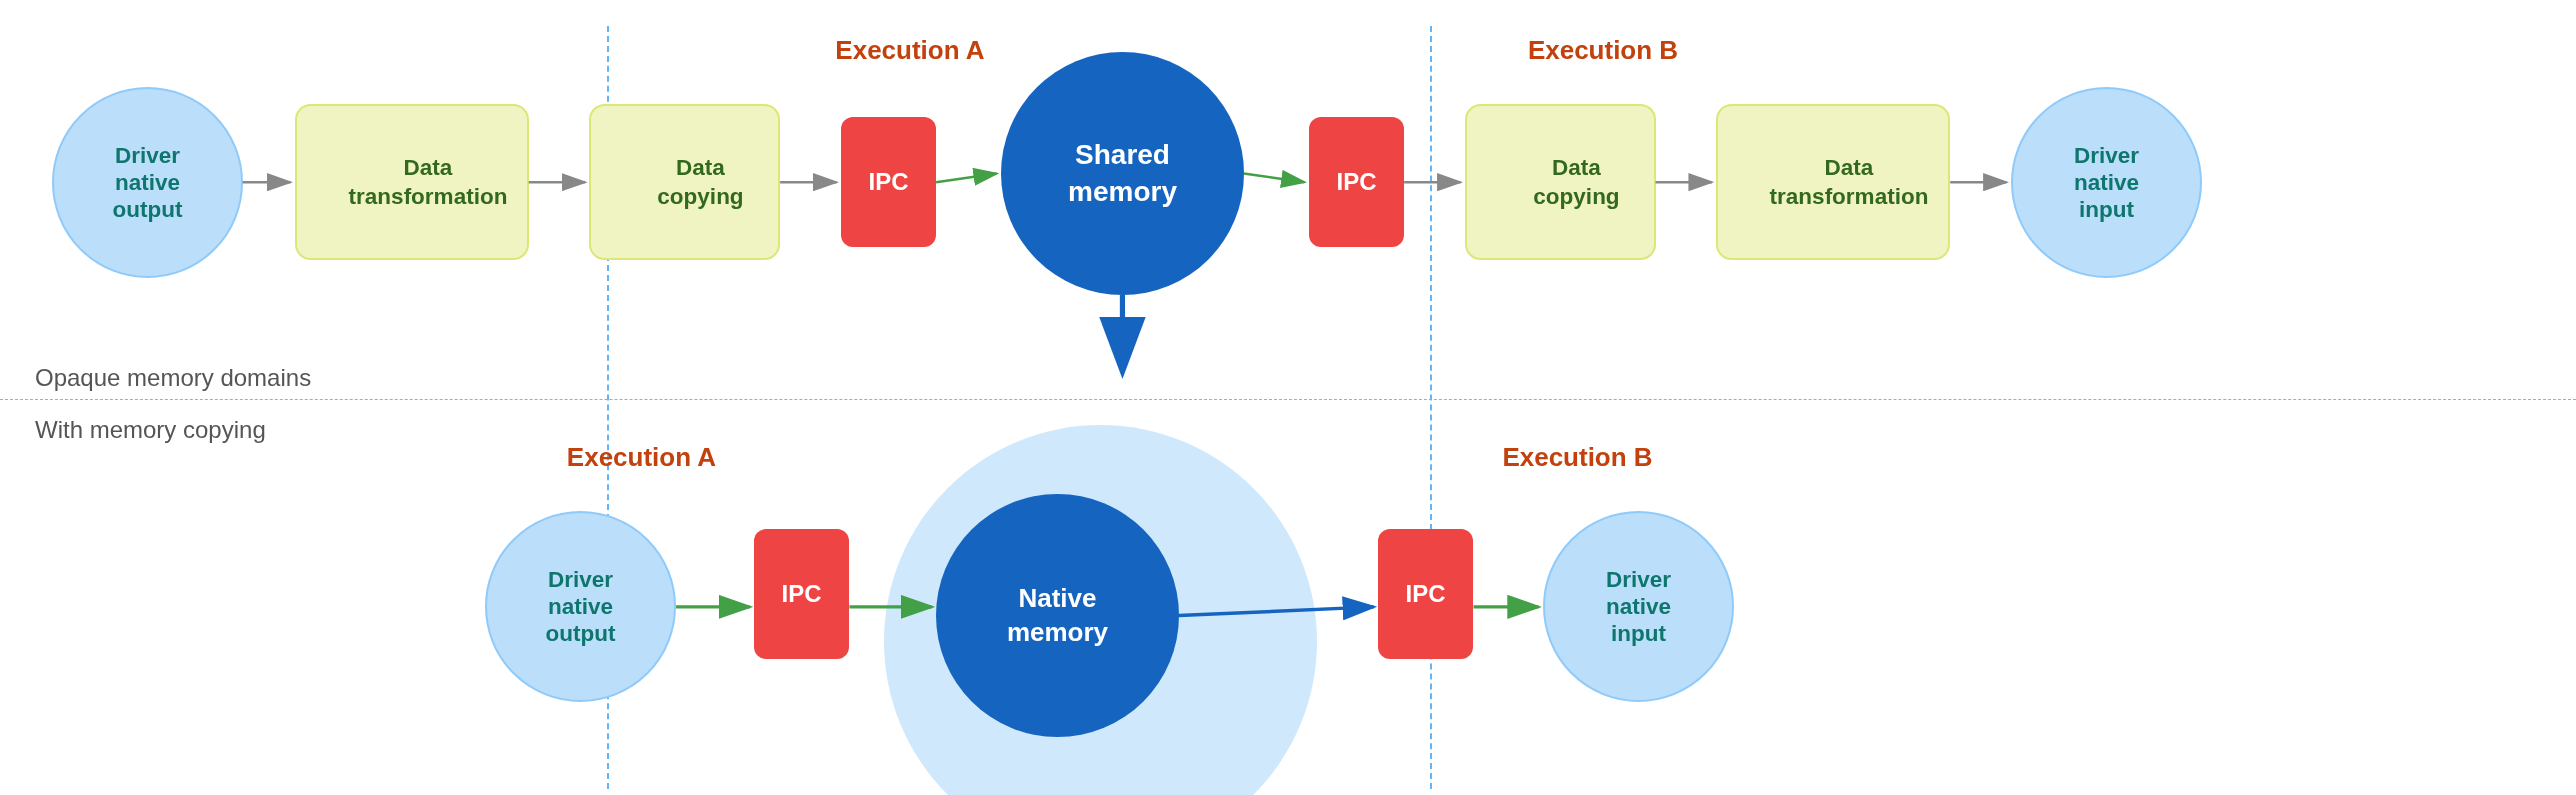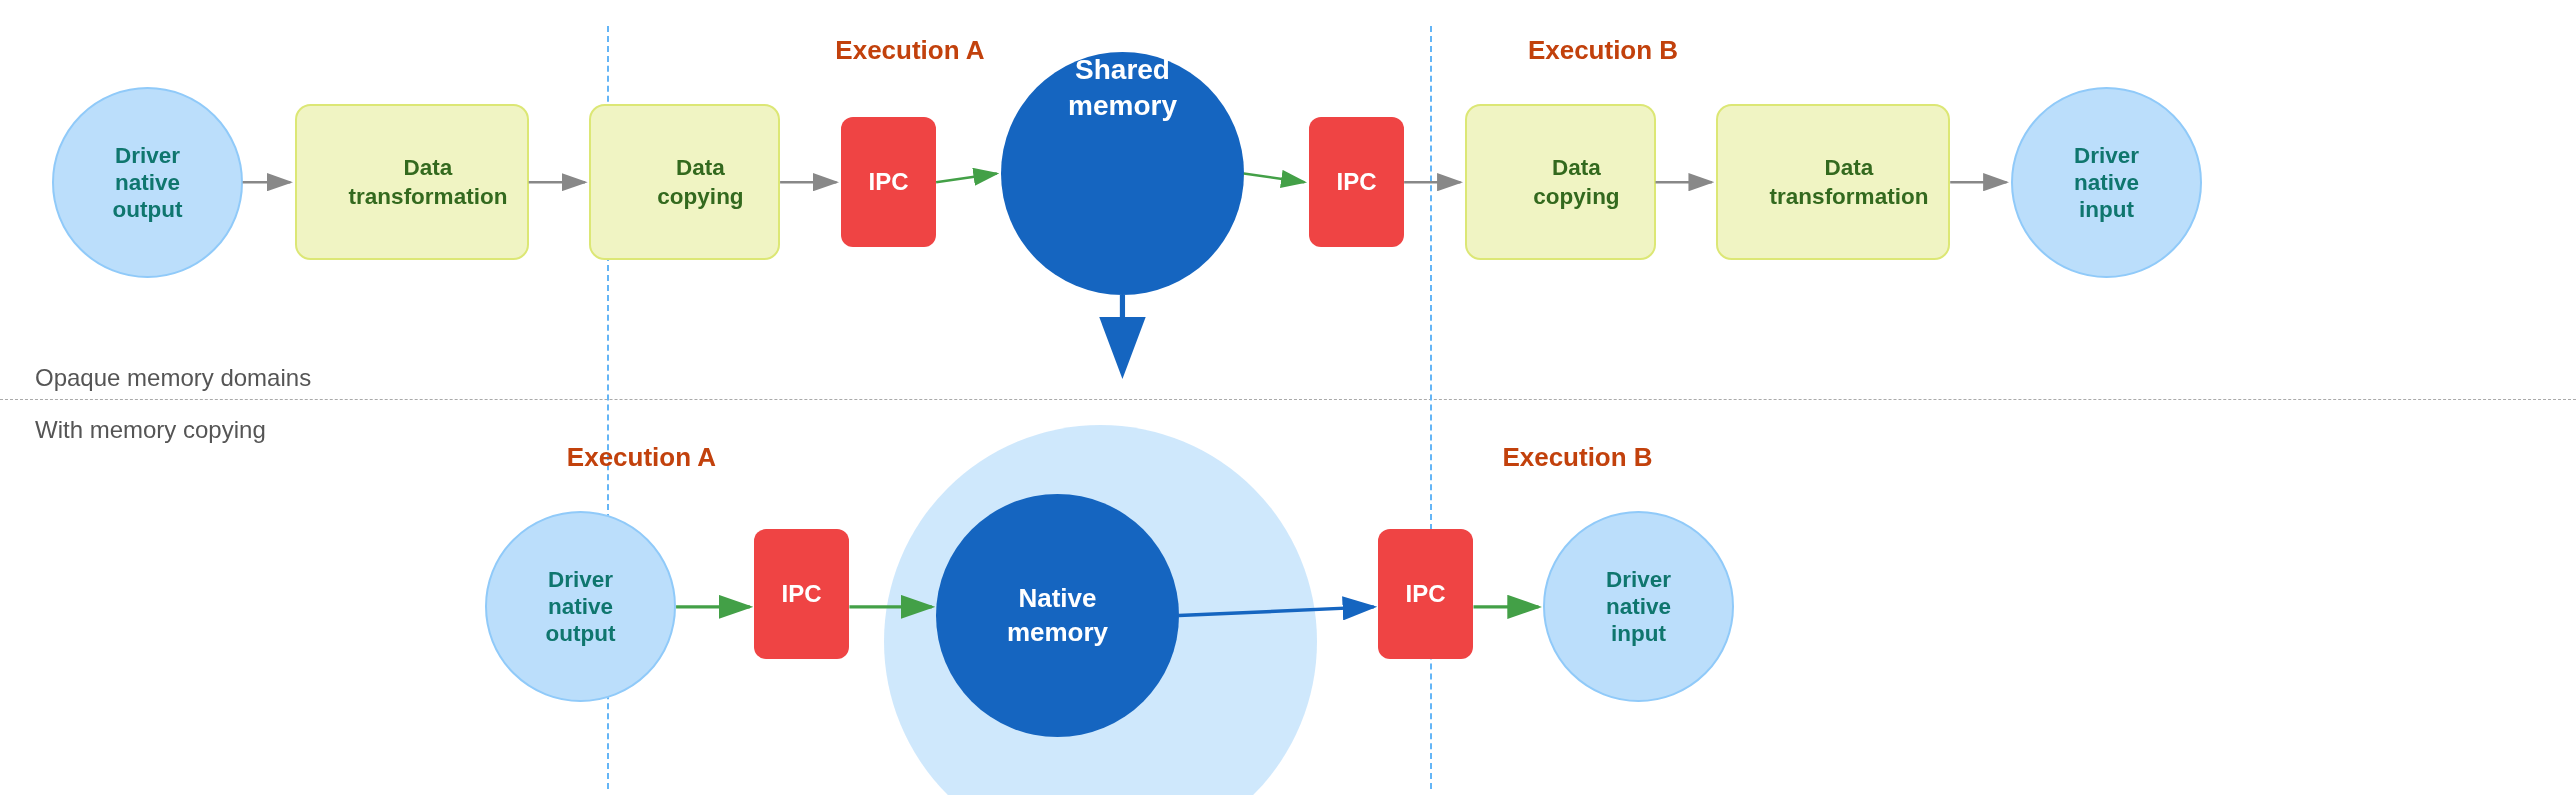--- a/index.html
+++ b/index.html
@@ -115,20 +115,21 @@
       color: #fff;
       line-height: 1.2;
     }
 
     
     .node-shared {
       position: absolute;
       border-radius: 50%;
       background: #1565c0;
       display: flex;
+      align-items: center;
       justify-content: center;
       text-align: center;
     }
 
     .node-shared span {
       font-size: 28px;
       font-weight: 700;
       color: #fff;
       line-height: 1.3;
     }

